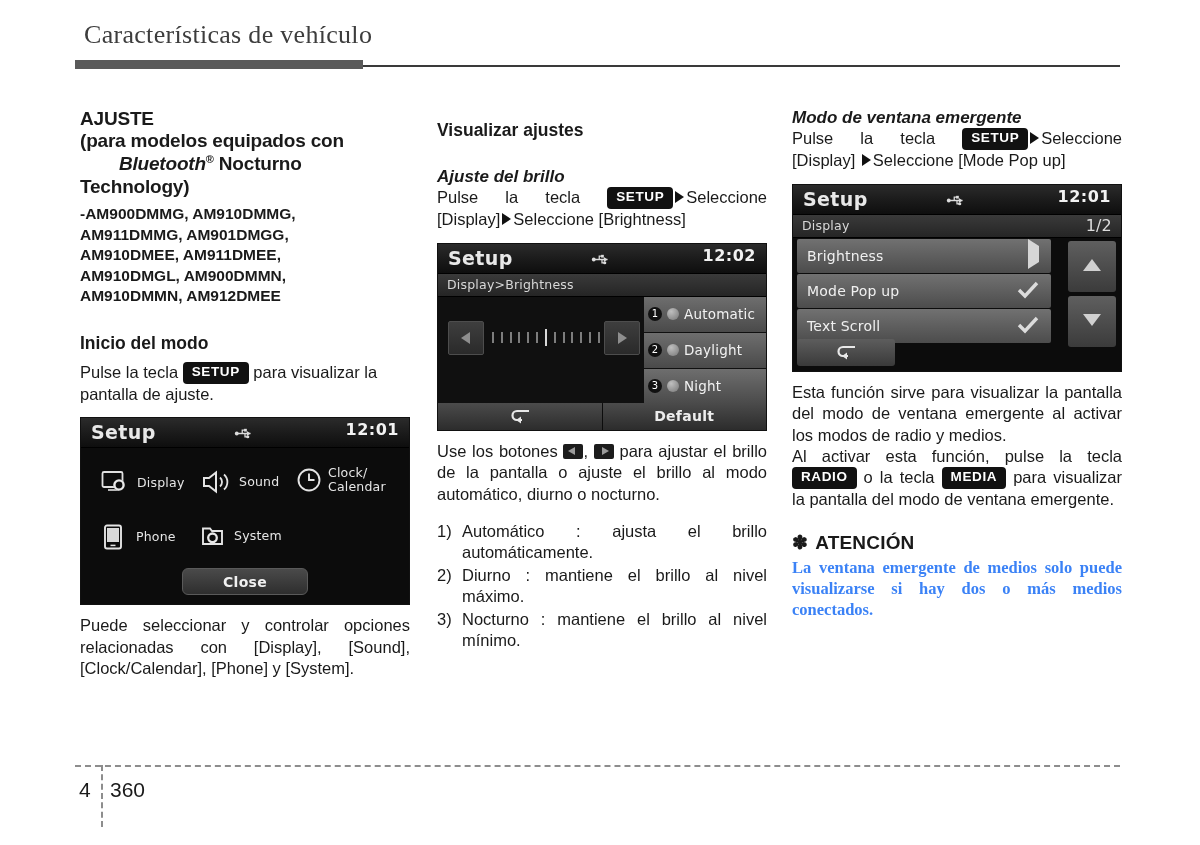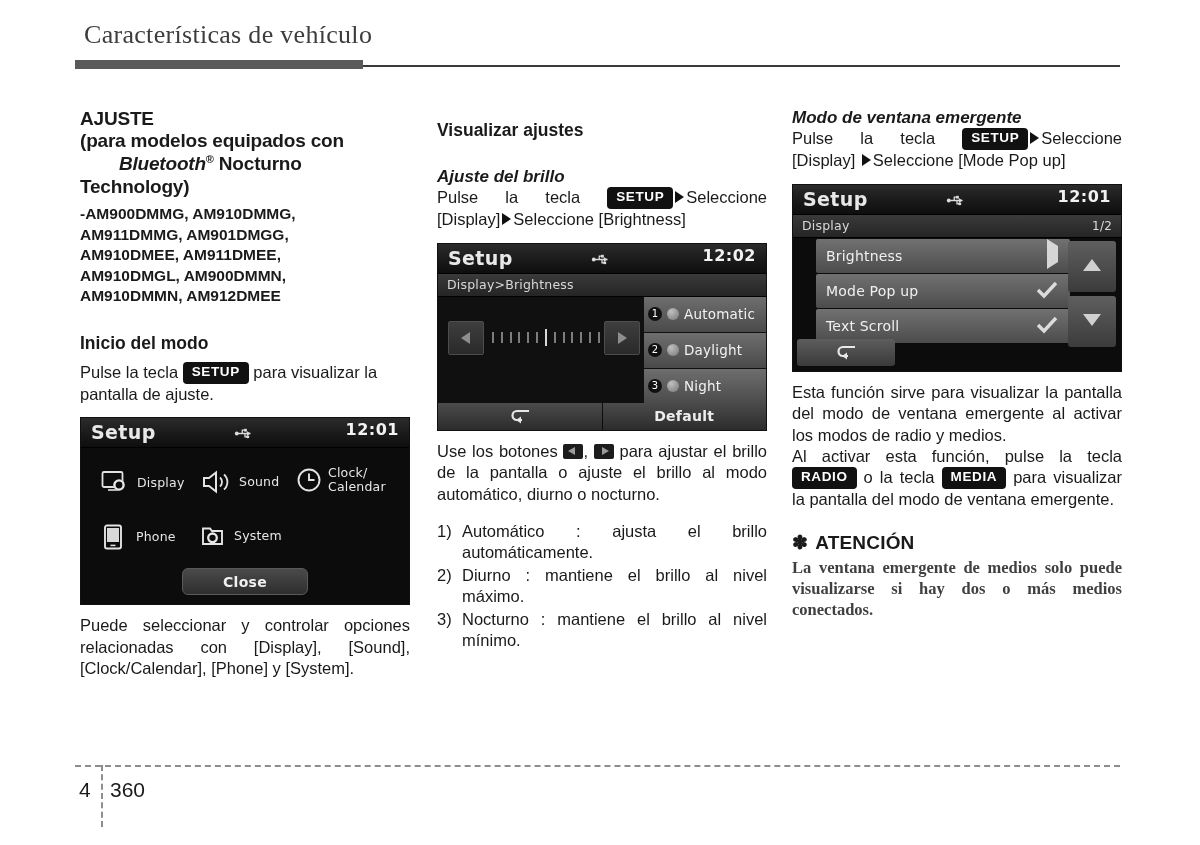--- a/index.html
+++ b/index.html
@@ -154,21 +154,21 @@
     letter-spacing: 0.3px;
   }
 
   
   .crumb {
     height: 23px; background: linear-gradient(to bottom,#3a3a3a,#252525);
     color: #d8d8d8; font-size: 12.5px; display: flex; align-items: center;
     padding-left: 9px; letter-spacing: 0.2px;
     border-bottom: 1px solid #000;
   }
-  .crumb .pg { margin-left: auto; padding-right: 9px; font-size: 12px; color: #dcdcdc; }
+  .crumb .pg { margin-left: auto; padding-right: 9px; font-size: 16px; color: #dcdcdc; }
   .bright-body { position: relative; height: 107px; background: #101010; }
   .slider-area { position: absolute; left: 6px; top: 24px; width: 200px; height: 34px; }
   .arrow-pad {
     position: absolute; top: 0; width: 36px; height: 34px;
     background: linear-gradient(to bottom,#3e3e3e,#2a2a2a);
     border: 1px solid #4d4d4d; border-radius: 2px;
   }
   .arrow-pad::after {
     content: ""; position: absolute; top: 10px;
     width: 0; height: 0;
@@ -205,21 +205,21 @@
     position: absolute; left: 0; bottom: 0; width: 100%; height: 27px;
     display: flex; gap: 1px;
   }
   .bb-cell {
     flex: 1; background: linear-gradient(to bottom,#4b4b4b,#2c2c2c);
     display: flex; align-items: center; justify-content: center;
     color: #ededed; font-size: 14px; font-weight: bold; letter-spacing: 0.3px;
   }
 
   
-  .row-list { position: absolute; left: 0; top: 54px; width: 100%; height: 106px; padding-left: 19px; }
+  .row-list { position: absolute; left: 0; top: 54px; width: 100%; height: 106px; }
   .lrow {
     position: relative; margin: 0 0 1px 4px; width: 254px; height: 34px;
     background: linear-gradient(to bottom,#717171,#4c4c4c);
     display: flex; align-items: center; padding-left: 10px;
     color: #f0f0f0; font-size: 14px; letter-spacing: 0.2px;
     border-radius: 2px;
   }
   .lrow .mark { position: absolute; right: 12px; top: 7px; }
   .chev { width: 0; height: 0; border-left: 11px solid #d6d6d6;
           border-top: 7px solid transparent; border-bottom: 7px solid transparent; }
@@ -247,21 +247,21 @@
   .cap { margin-top: 10px; }
 
   
   .warn-title {
     font-size: 19px; font-weight: bold; letter-spacing: 0.2px;
     display: flex; align-items: baseline; gap: 7px;
   }
   .warn-body {
     font-family: "Liberation Serif", serif;
     font-size: 16.5px; font-weight: bold; line-height: 1.28;
-    color: #404040; text-align: justify; text-justify: inter-word;
+    color: #3b82f6; text-align: justify; text-justify: inter-word;
     margin-top: 3px;
   }
 
   
   .footer { position: absolute; left: 0; bottom: 0; width: 1200px; height: 90px; }
   .foot-dash-h {
     position: absolute; left: 75px; top: 10px; width: 1045px; height: 0;
     border-top: 2px dashed #8d8d8d;
   }
   .foot-dash-v {

